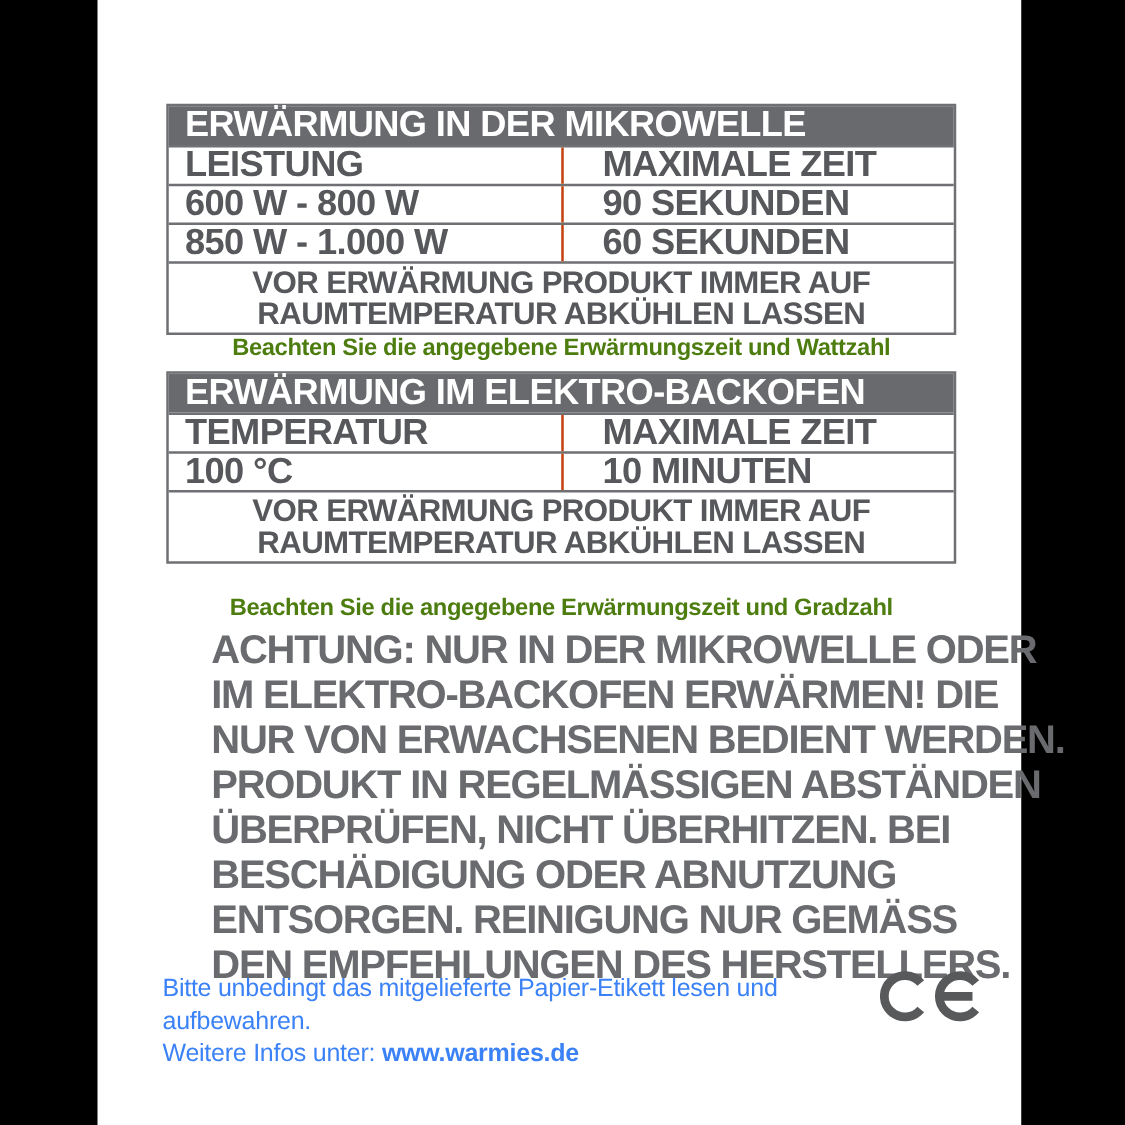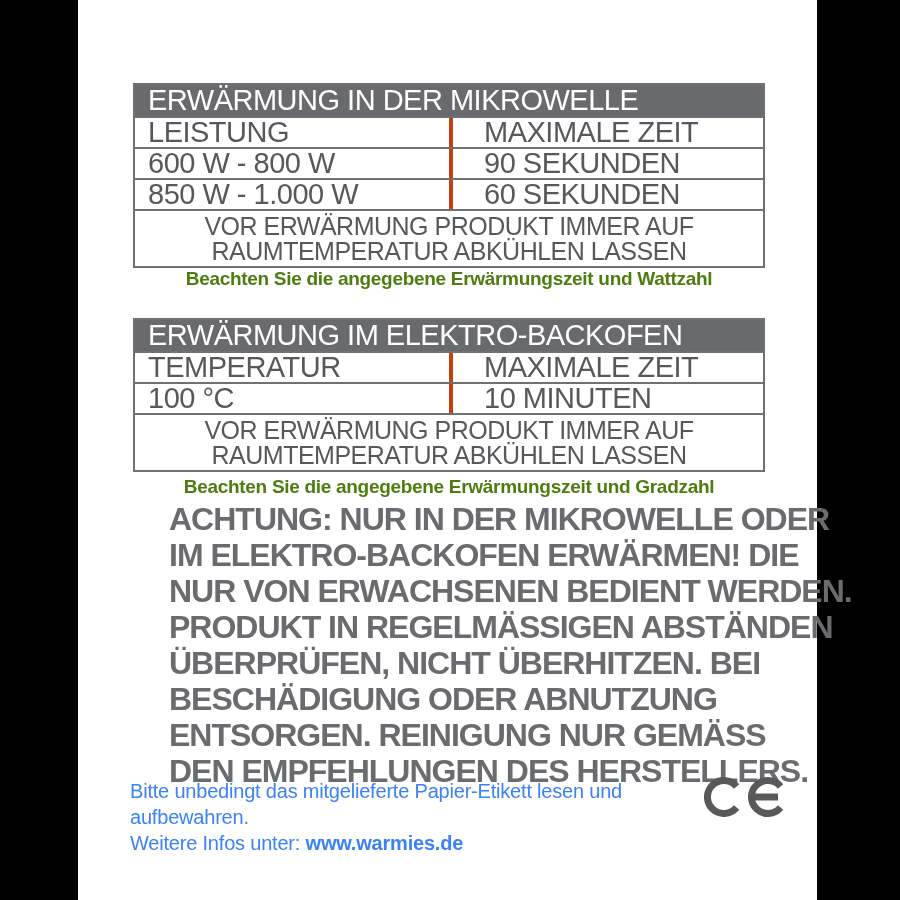--- a/index.html
+++ b/index.html
@@ -8,35 +8,35 @@
     font-family:"Liberation Sans", sans-serif; overflow:hidden;
   }
   .bar{position:absolute; top:0; height:900px; background:#000000;}
   .bar-left{left:0; width:78px;}
   .bar-right{left:817px; width:83px;}
 
   
   .tbl{
     position:absolute; left:133px; width:632px;
     border:2px solid #6f7073; box-sizing:border-box;
-    color:#57585b; font-weight:normal; letter-spacing:-0.5px;
+    color:#57585b; font-weight:bold; letter-spacing:-0.5px;
   }
   .tbl-1{top:83px;}
-  .tbl-2{top:318px;}
+  .tbl-2{top:297px;}
   .tbl-title{
     background:#696a6d; color:#ffffff; height:31px; line-height:31px;
     font-size:29px; padding-left:13px; white-space:nowrap;
   }
   .tbl-row{display:flex; border-top:2px solid #6f7073;}
   .cell{
     box-sizing:border-box; height:29px; line-height:28px;
     font-size:29px; padding-left:13px; white-space:nowrap; overflow:hidden;
   }
   .col1{width:50%;}
-  .col2{width:50%; border-left:4px solid #c2410c;padding-left:31px;}
+  .col2{width:50%; border-left:2px solid #c2410c;padding-left:31px;}
   .tbl-note{
     border-top:2px solid #6f7073; text-align:center;
     font-size:25px; line-height:25px; padding:3px 0 2px 0;
   }
   .caption{
     position:absolute; left:133px; width:632px; text-align:center;
     color:#4d7c0f; font-weight:bold; font-size:19px; letter-spacing:-0.3px;
   }
   .cap-1{top:268px;}
   .cap-2{top:476px;}

